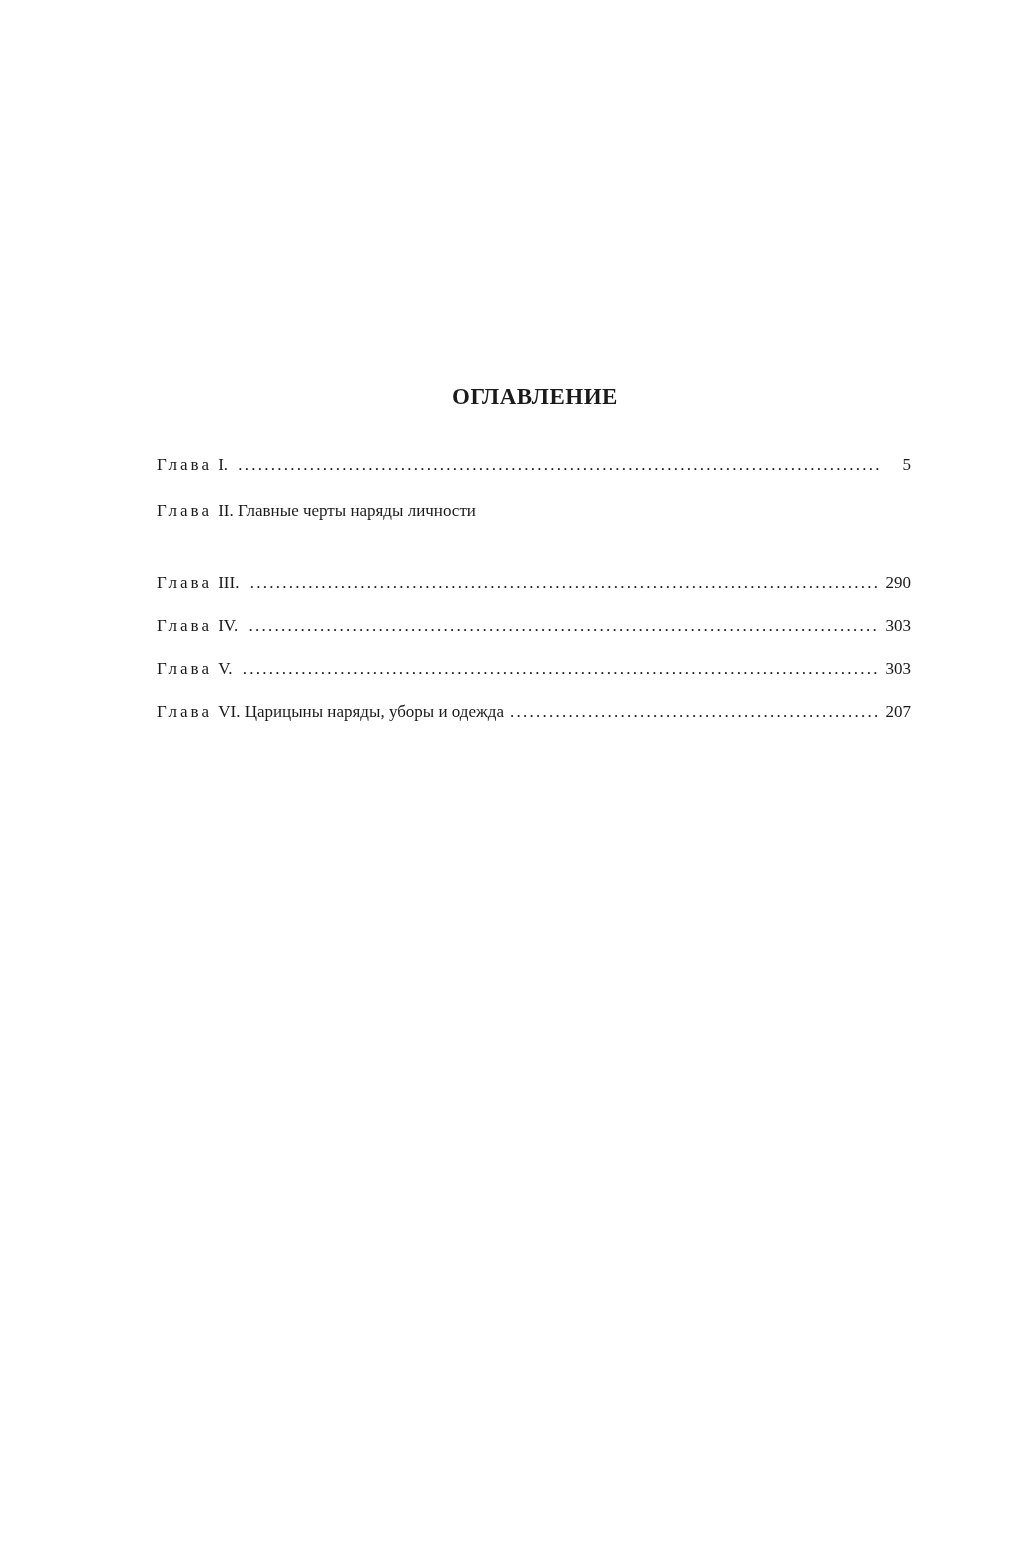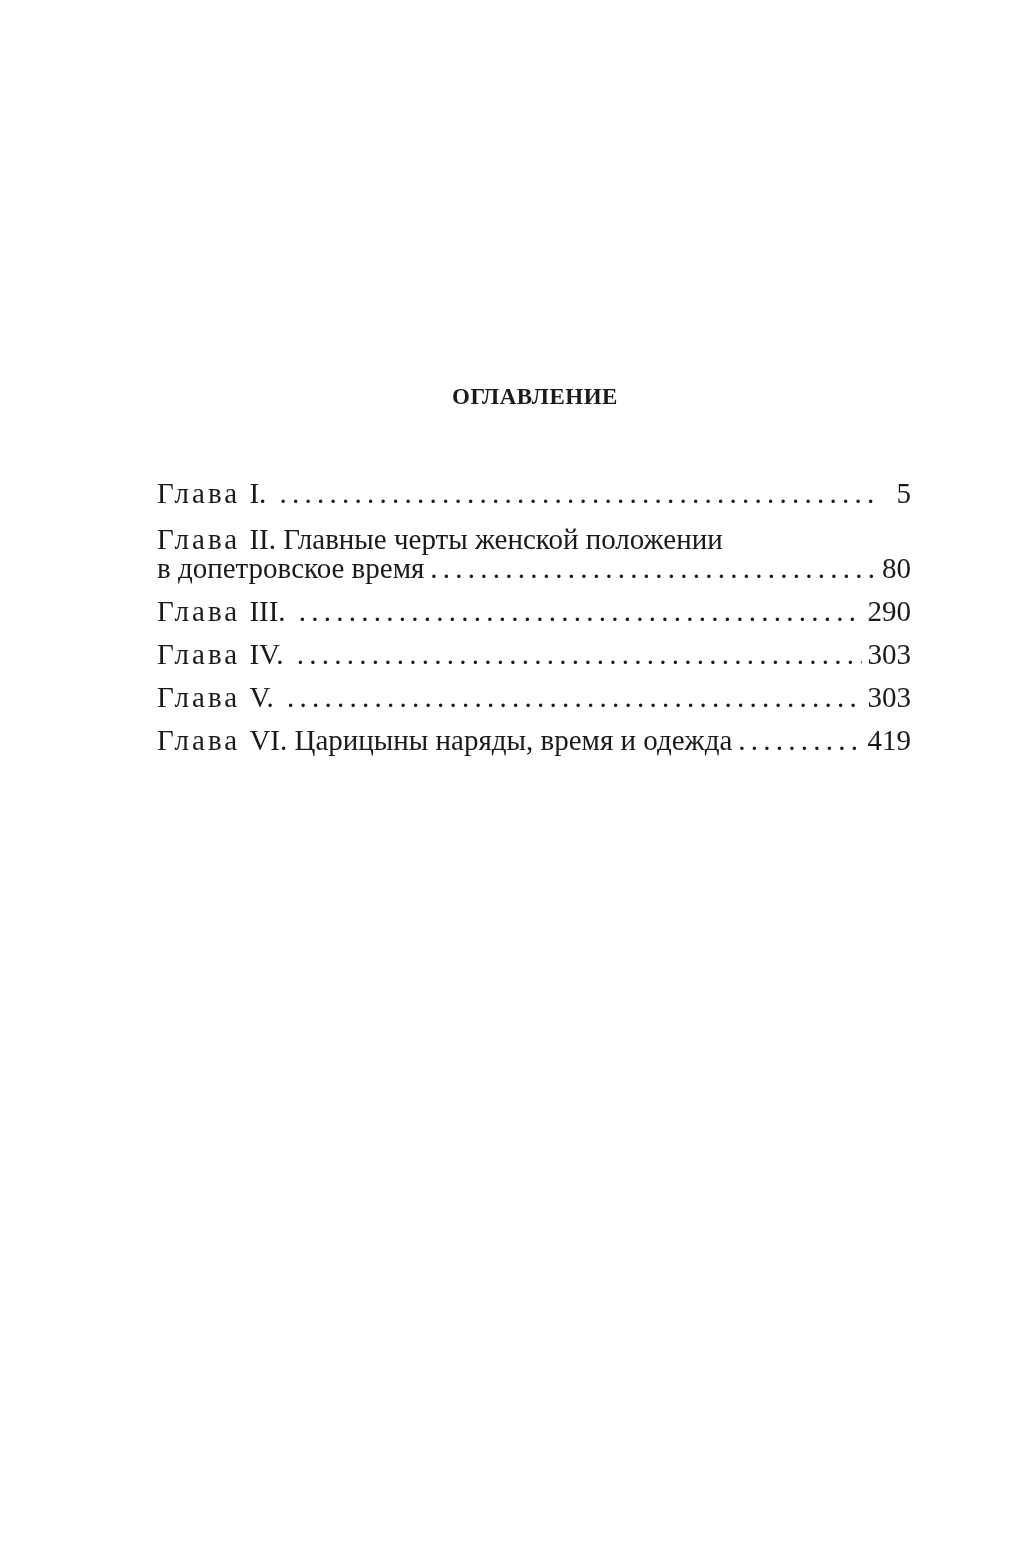--- a/index.html
+++ b/index.html
@@ -5,21 +5,21 @@
     html, body { margin: 0; padding: 0; background: #ffffff; }
     body {
       width: 1024px; height: 1554px; position: relative; overflow: hidden;
       font-family: "Liberation Serif", "DejaVu Serif", serif; color: #1a1a1a;
     }
     .title {
       position: absolute; left: 0; width: 1070px; top: 384px;
       text-align: center; font-size: 23px; font-weight: bold; letter-spacing: 0.5px;
     }
     .toc { position: absolute; left: 157px; width: 754px; top: 450px; }
-    .entry { position: relative; font-size: 29px; line-height: 29px; margin-top: 29px; }
+    .entry { position: relative; font-size: 17px; line-height: 29px; }
     .line { display: flex; align-items: baseline; white-space: nowrap; }
     .chap { letter-spacing: 3px; margin-right: 2px; }
     .dots { flex: 1; overflow: hidden; margin: 0 6px; letter-spacing: 2px; }
     .dots::before { content: ". . . . . . . . . . . . . . . . . . . . . . . . . . . . . . . . . . . . . . . . . . . . . . . . . . . . . . . . . . . . . . . . . . . . . . . . . . . . . . . . . . . . . . . . . . . . . . . . . . . . . ."; letter-spacing: 0; word-spacing: -2px; }
     .page { text-align: right; min-width: 26px; }
     .e0 { top: 0; position: absolute; width: 100%; }
     .e1 { top: 46px; position: absolute; width: 100%; }
     .e2 { top: 118px; position: absolute; width: 100%; }
     .e3 { top: 161px; position: absolute; width: 100%; }
     .e4 { top: 204px; position: absolute; width: 100%; }
@@ -35,26 +35,21 @@
   <div class="entry e0">
     <div class="line">
       <span class="chap">Глава</span>&nbsp;<span>I.</span>&nbsp;
       <span class="dots"></span>
       <span class="page">5</span>
     </div>
   </div>
 
   <div class="entry e1">
     <div class="line">
-      <span class="chap">Глава</span>&nbsp;<span>II.</span>&nbsp;<span>Главные черты женской положении</span>
-    </div>
-    <div class="line">
-      <span>в допетровское время</span>
-      <span class="dots"></span>
-      <span class="page">80</span>
+      <span class="chap">Глава</span>&nbsp;<span>II.</span>&nbsp;<span>Главные черты наряды личности</span>
     </div>
   </div>
 
   <div class="entry e2">
     <div class="line">
       <span class="chap">Глава</span>&nbsp;<span>III.</span>&nbsp;
       <span class="dots"></span>
       <span class="page">290</span>
     </div>
   </div>
@@ -70,19 +65,19 @@
   <div class="entry e4">
     <div class="line">
       <span class="chap">Глава</span>&nbsp;<span>V.</span>&nbsp;
       <span class="dots"></span>
       <span class="page">303</span>
     </div>
   </div>
 
   <div class="entry e5">
     <div class="line">
-      <span class="chap">Глава</span>&nbsp;<span>VI.</span>&nbsp;<span>Царицыны наряды, время и одежда</span>
+      <span class="chap">Глава</span>&nbsp;<span>VI.</span>&nbsp;<span>Царицыны наряды, уборы и одежда</span>
       <span class="dots"></span>
-      <span class="page">419</span>
+      <span class="page">207</span>
     </div>
   </div>
 
 </div>
 
 </body></html>

